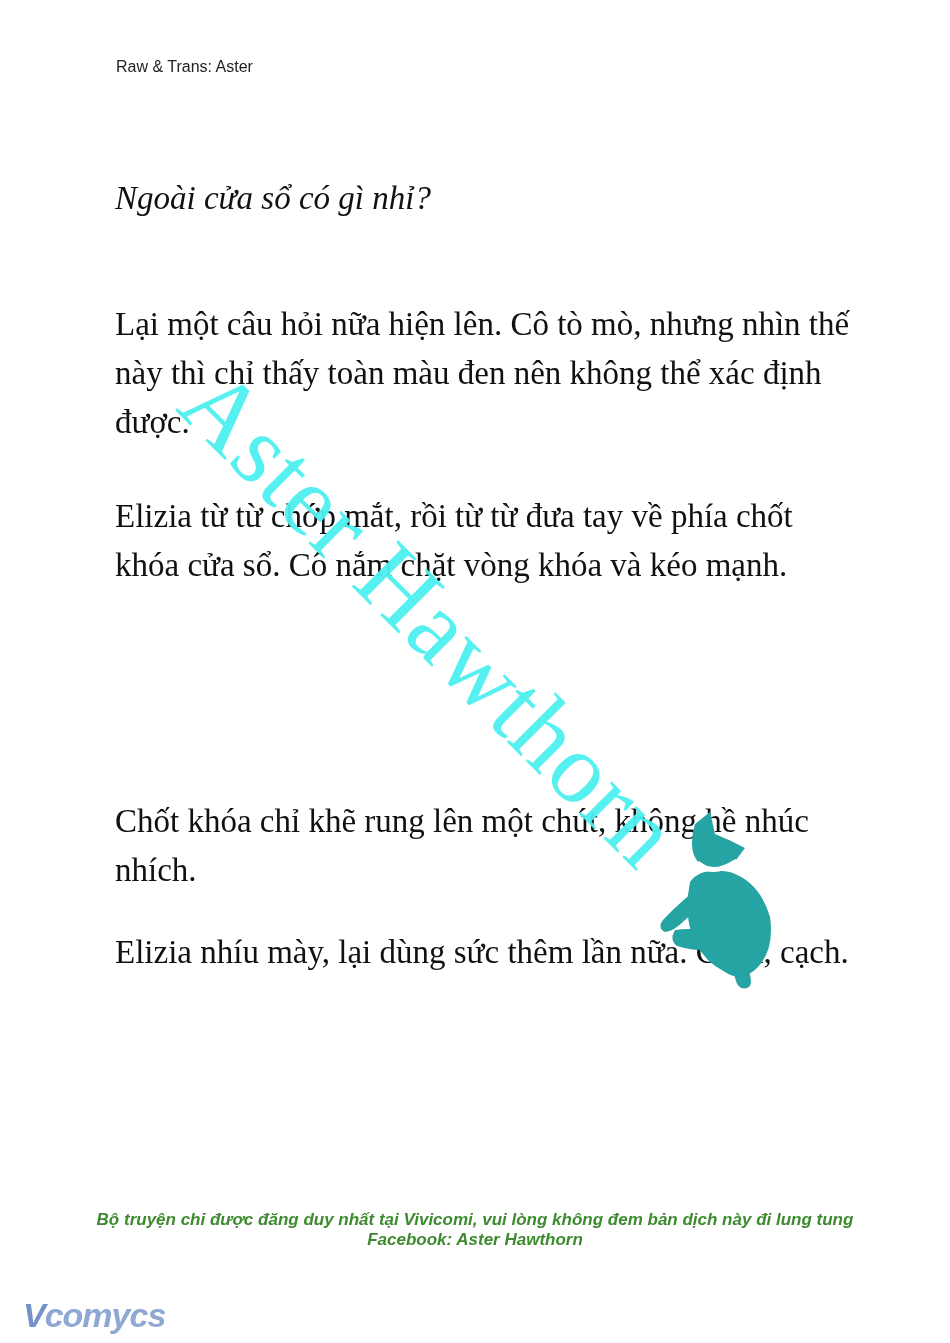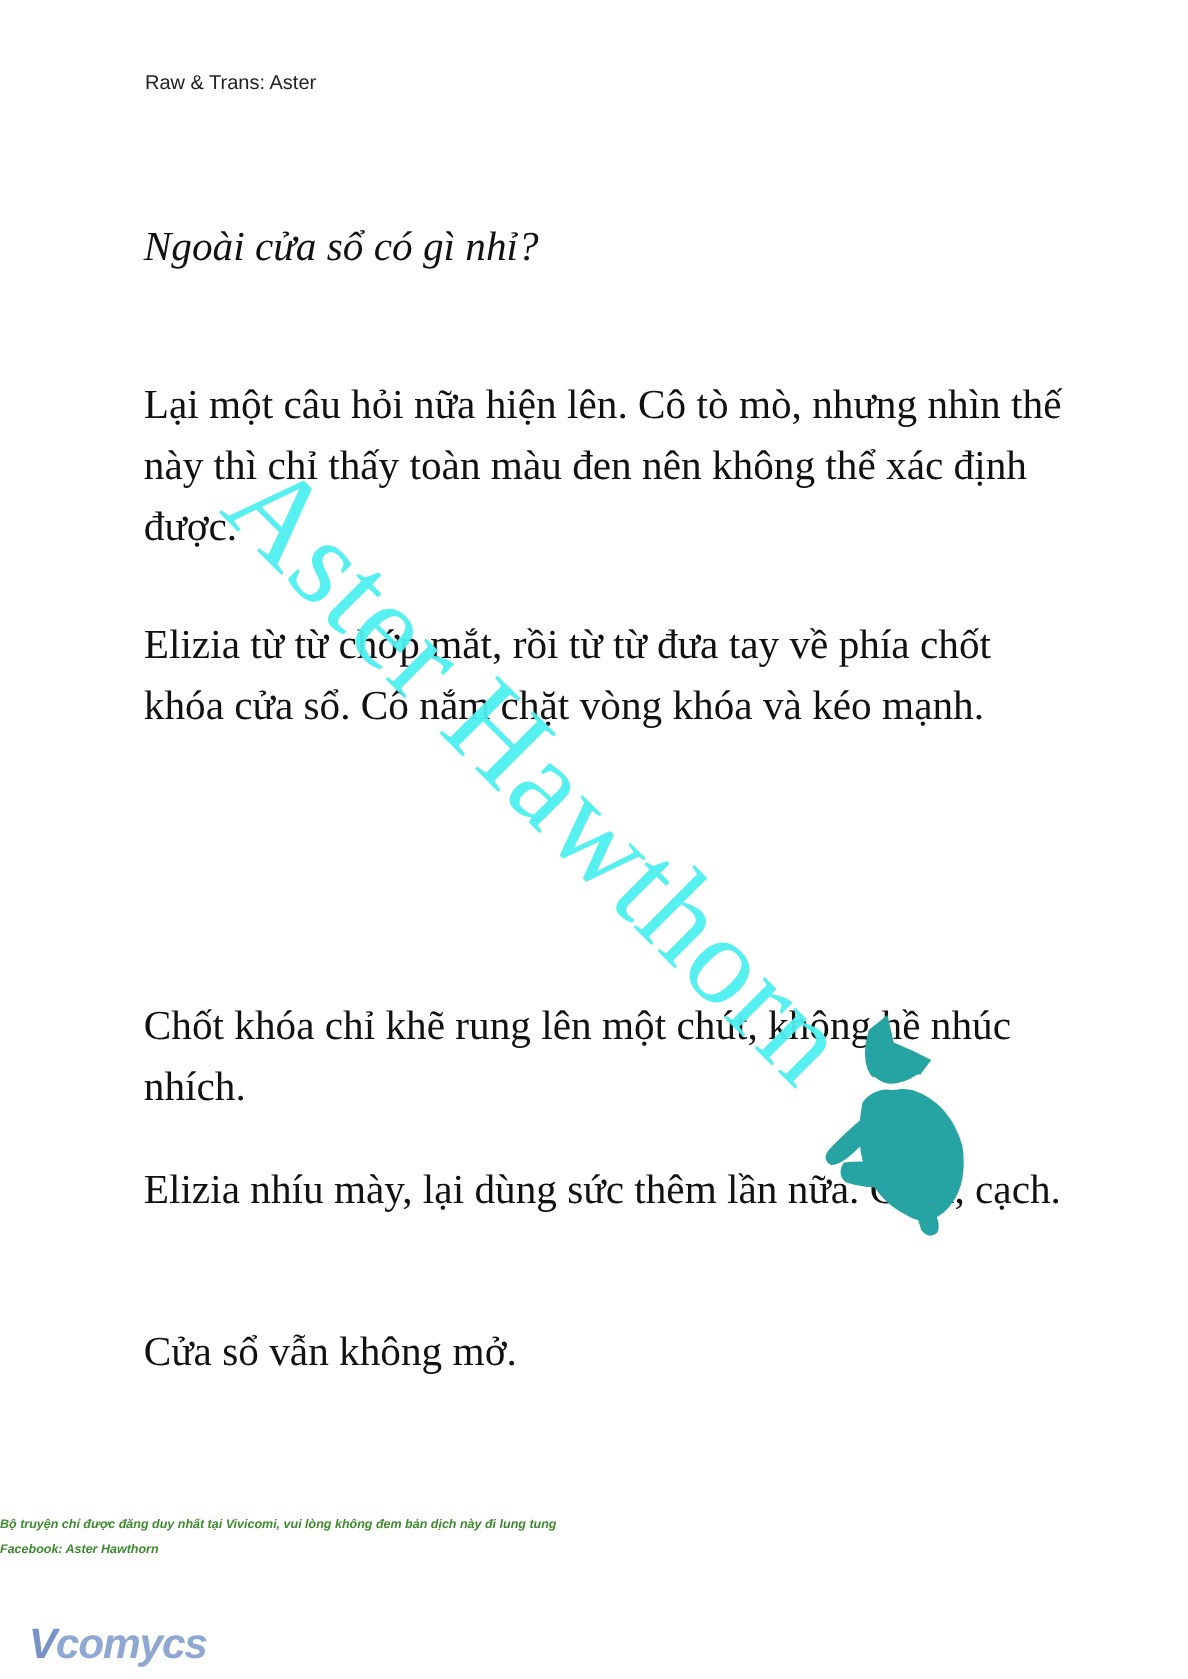--- a/index.html
+++ b/index.html
@@ -22,22 +22,22 @@
     position: absolute; left: 80px; top: 560px;
     font-family: "Liberation Serif", serif; font-size: 100px; color: #4ff0f0;
     transform: rotate(45deg); transform-origin: center center;
     white-space: nowrap; letter-spacing: 1px; opacity: 0.95;
     width: 700px; text-align: center;
   }
 
   .cat { position: absolute; left: 655px; top: 812px; width: 130px; height: 180px; }
 
   .footer-note {
-    position: absolute; left: 0; width: 950px; text-align: left;
-    font-family: "Liberation Sans", sans-serif; font-size: 10px; font-style: italic; font-weight: bold;
+    position: absolute; left: 0; width: 950px; text-align: center;
+    font-family: "Liberation Sans", sans-serif; font-size: 17px; font-style: italic; font-weight: bold;
     color: #3d8a2f; line-height: 25px;
   }
 
   .logo {
     position: absolute; left: 23px; top: 1296px;
     font-family: "Liberation Sans", sans-serif; font-size: 34px; font-style: italic; font-weight: bold;
     color: #8fa7d3; letter-spacing: -1px;
   }
   .logo .v { color: #7792c8; }
 </style>
@@ -46,21 +46,20 @@
 
 <div class="page">
 
   <div class="header-credit">Raw &amp; Trans: Aster</div>
 
   <div class="para italic" style="top:174px;">Ngoài cửa sổ có gì nhỉ?</div>
   <div class="para" style="top:300px;">Lại một câu hỏi nữa hiện lên. Cô tò mò, nhưng nhìn thế này thì chỉ thấy toàn màu đen nên không thể xác định được.</div>
   <div class="para" style="top:492px;">Elizia từ từ chớp mắt, rồi từ từ đưa tay về phía chốt khóa cửa sổ. Cô nắm chặt vòng khóa và kéo mạnh.</div>
   <div class="para" style="top:797px;">Chốt khóa chỉ khẽ rung lên một chút, không hề nhúc nhích.</div>
   <div class="para" style="top:928px;">Elizia nhíu mày, lại dùng sức thêm lần nữa. Cạch, cạch.</div>
-  <div class="para" style="top:1058px;">Cửa sổ vẫn không mở.</div>
 
   <div class="watermark">Aster Hawthorn</div>
 
   <svg class="cat" viewBox="0 0 130 180">
     <g fill="#26a3a3">
 
       <path d="M40 12 L55 0 L60 22 Q75 28 90 36 L78 52 Q60 60 45 52 Q32 40 40 12 Z"></path>
 
       <path d="M35 70 Q45 55 75 60 Q105 70 115 105 Q120 140 100 158 Q85 170 70 160 Q50 150 40 130 Q28 105 35 70 Z"></path>
 

